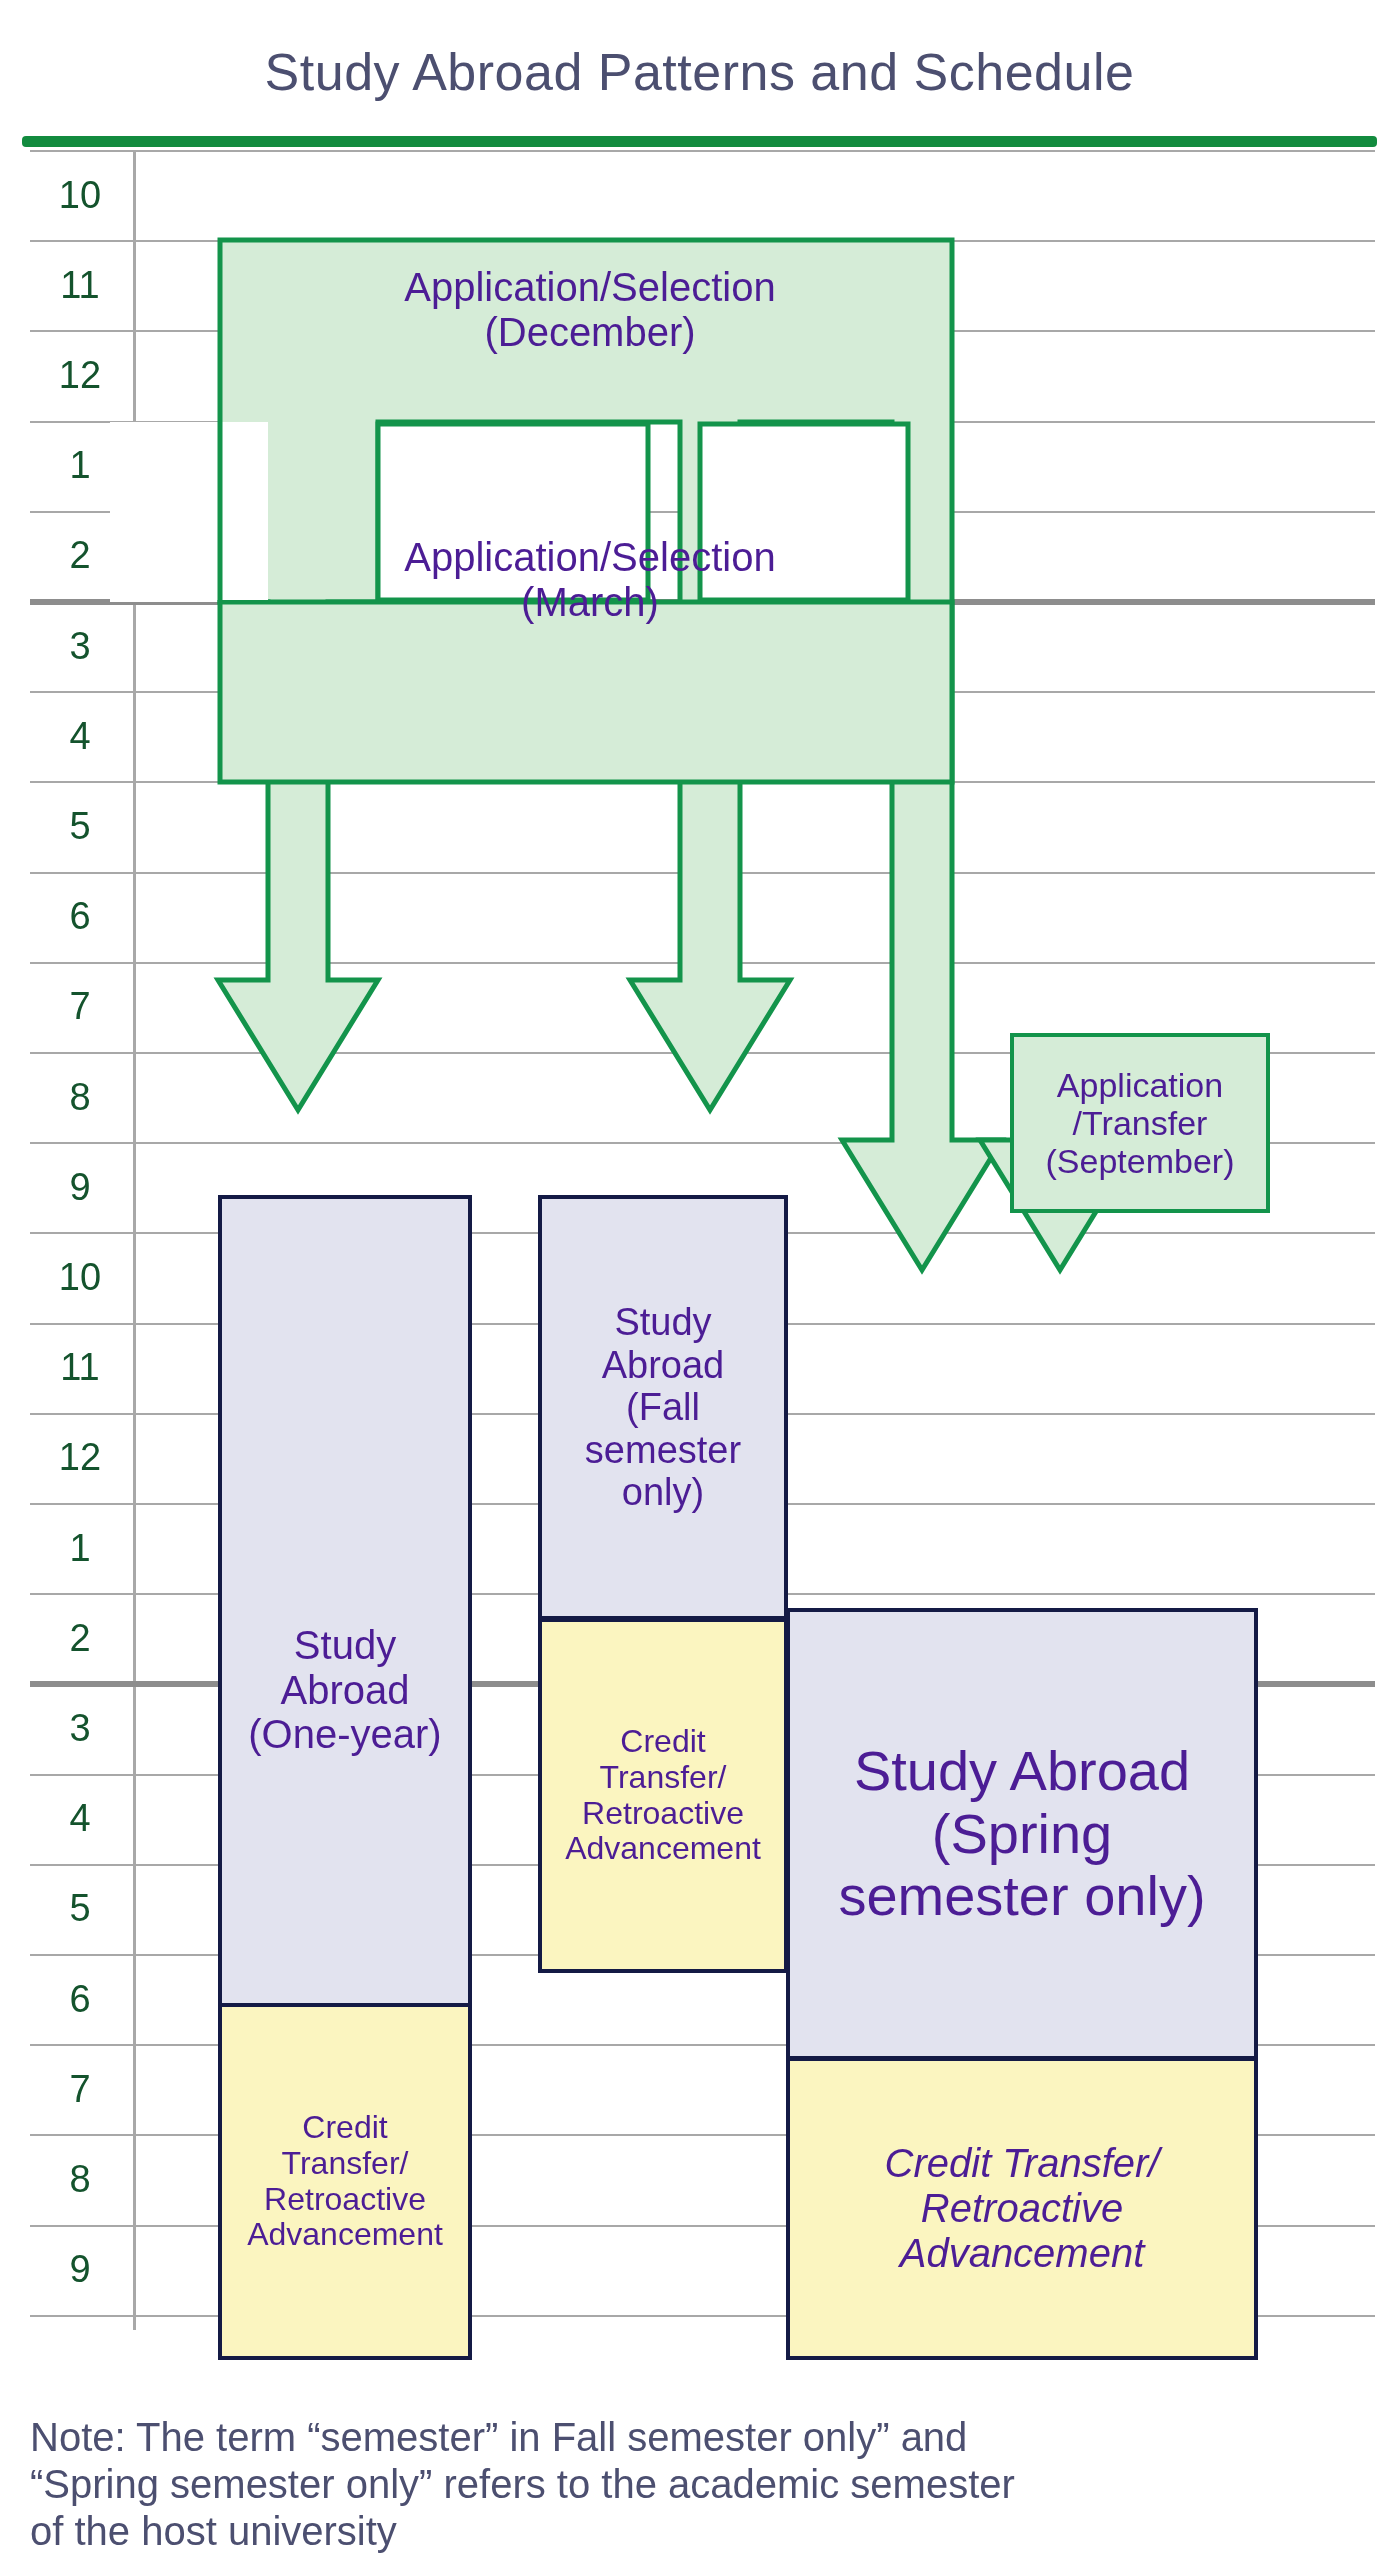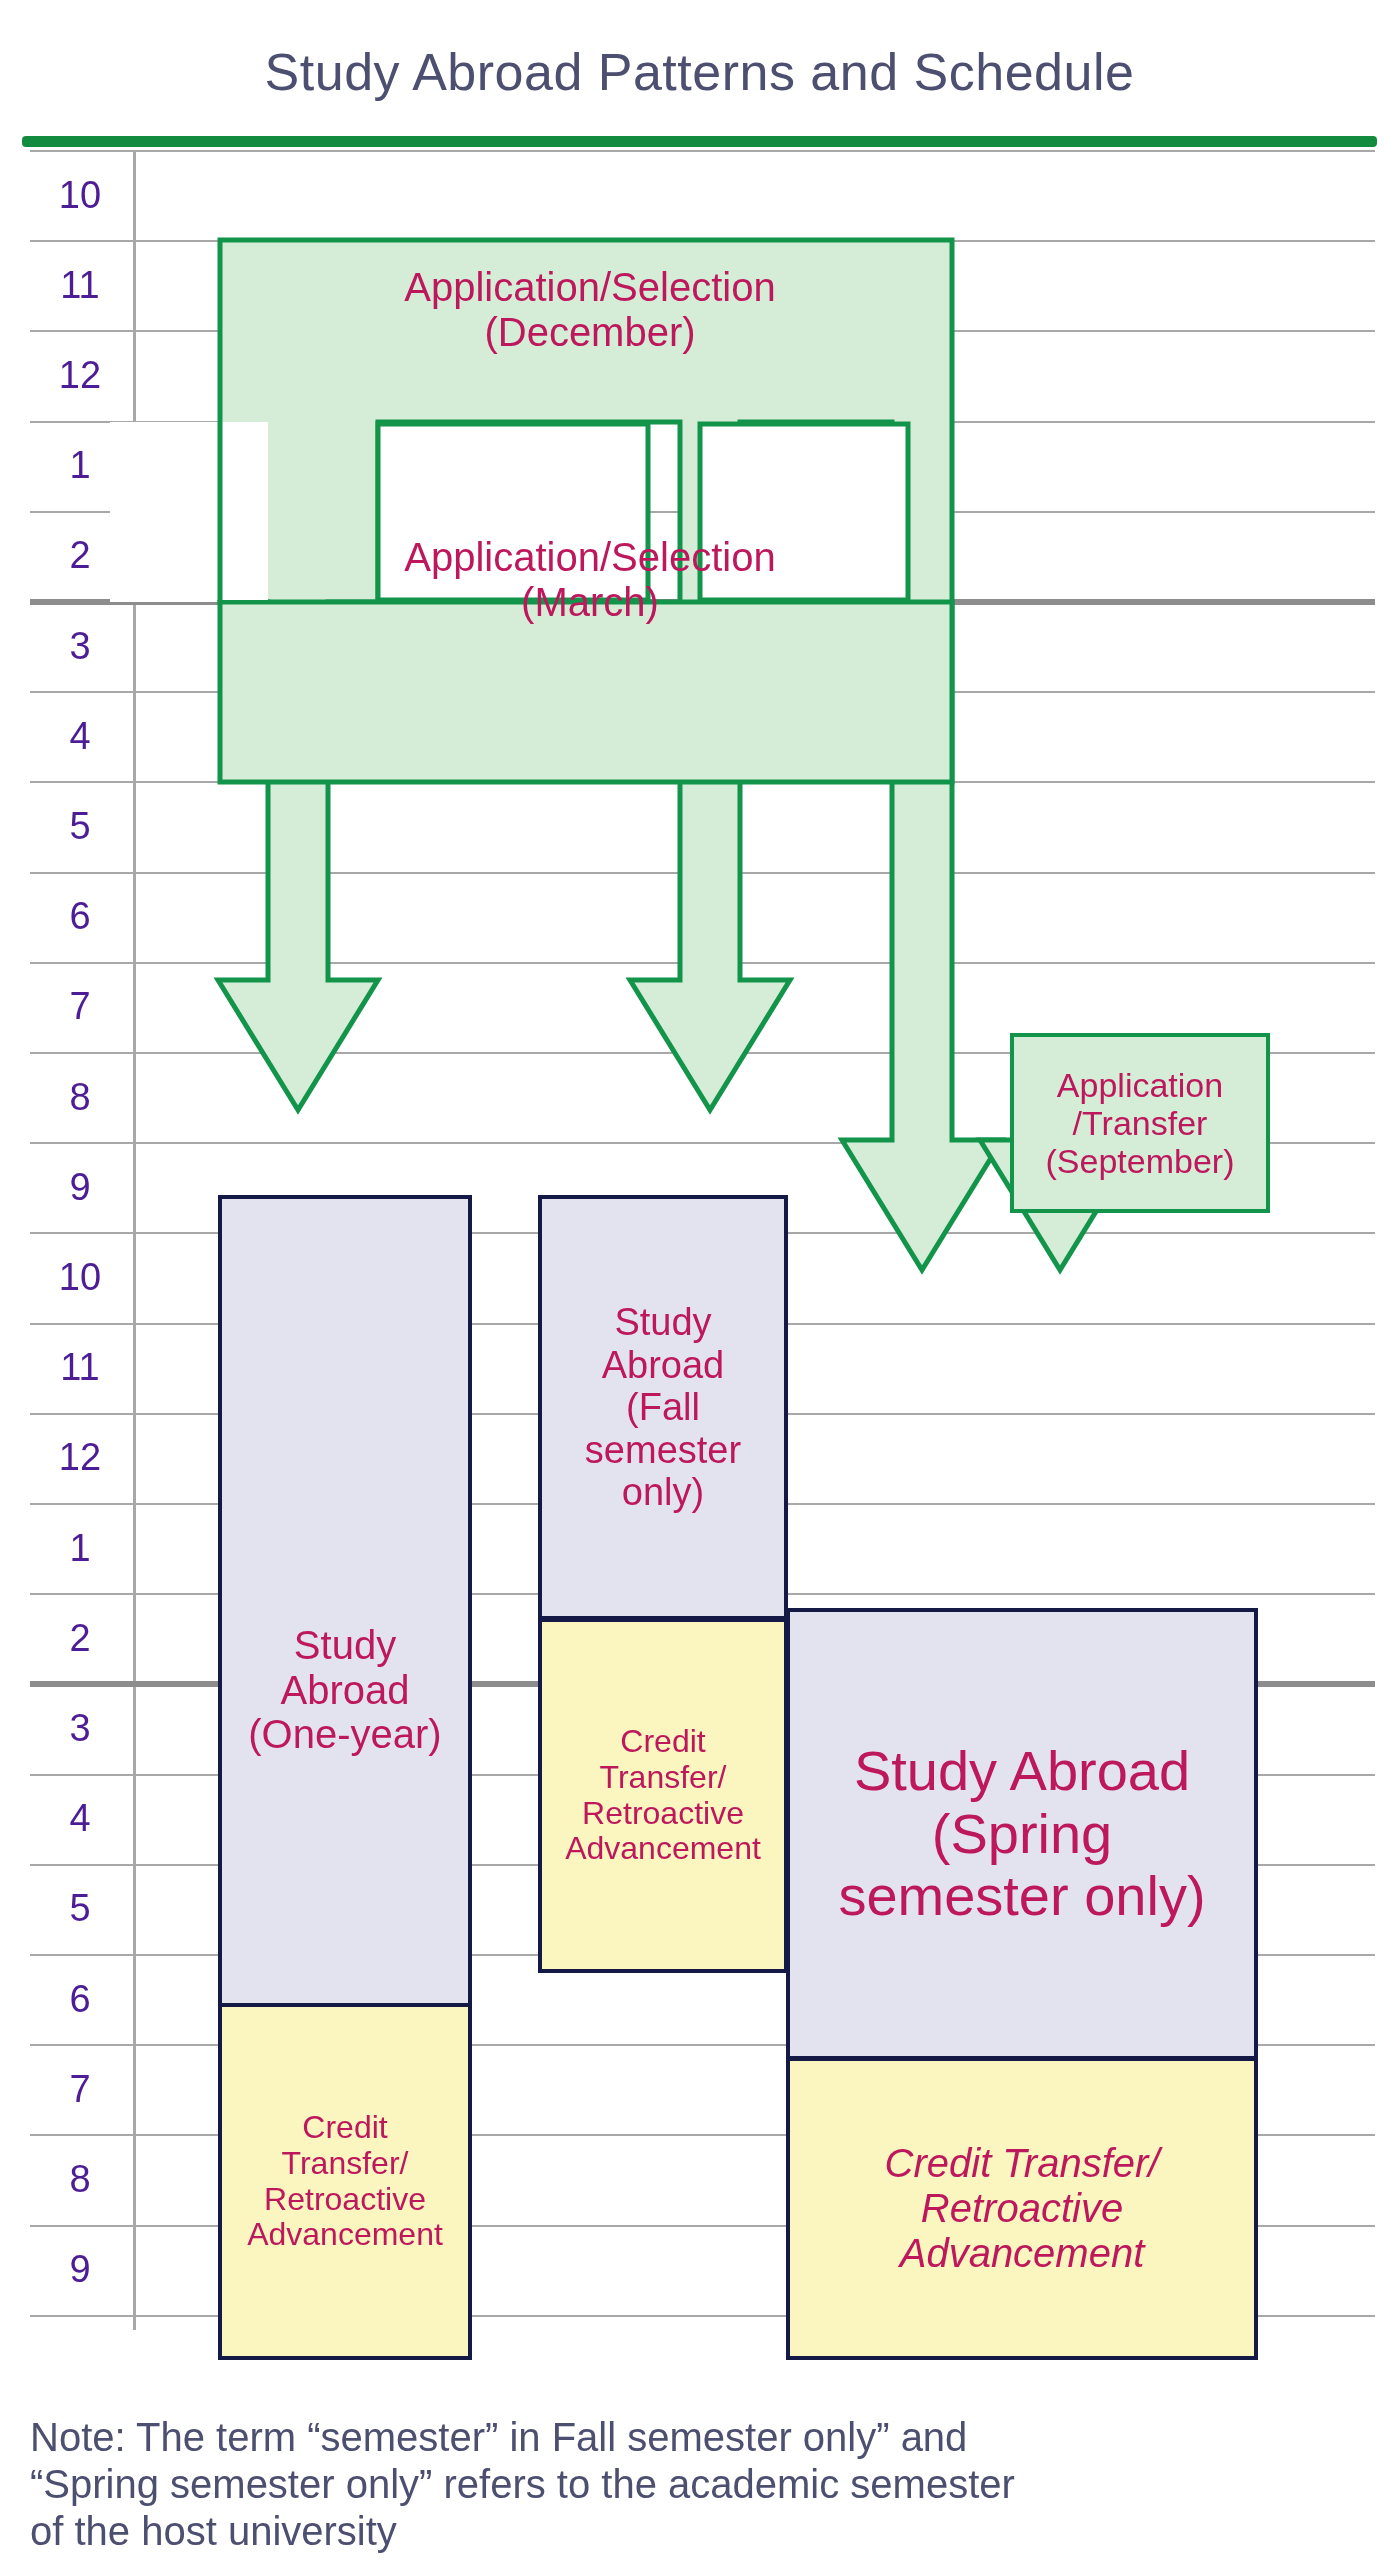--- a/index.html
+++ b/index.html
@@ -18,31 +18,31 @@
     background:#128b3e;border-radius:4px;
   }
   
   #grid{position:absolute;left:0;top:150px;width:1399px;height:2180px;}
   .row{position:absolute;left:0;width:1399px;height:90.2px;}
   .row .hline{position:absolute;left:30px;top:0;width:1345px;height:2px;background:#a8a8a8;}
   .row.thick .hline{height:6px;background:#8d8d8d;top:-2px;}
   .row .mlabel{
     position:absolute;left:30px;top:0;width:100px;height:90.2px;
     display:flex;align-items:center;justify-content:center;
-    font-size:38px;color:#4c1d95;
+    font-size:38px;color:#14532d;
   }
   #vline{position:absolute;left:133px;top:0;width:3px;height:2180px;background:#a8a8a8;}
   
   .app-shape{position:absolute;}
   .app-shape svg{display:block;overflow:visible;}
   
   .box{
     position:absolute;box-sizing:border-box;
     display:flex;align-items:center;justify-content:center;text-align:right;
-    color:#be185d;line-height:1.12;
+    color:#4c1d95;line-height:1.12;
   }
   .box.blue{background:#e2e3ef;border:4px solid #141a45;}
   .box.yellow{background:#fbf5c0;border:4px solid #141a45;}
   .box.green{background:#d5ecd7;border:4px solid #13944b;}
   
   #note{
     position:absolute;left:30px;top:2370px;width:1345px;
     font-size:40px;line-height:1.18;color:#4c4f70;margin-top:44px;
   }
 </style>

